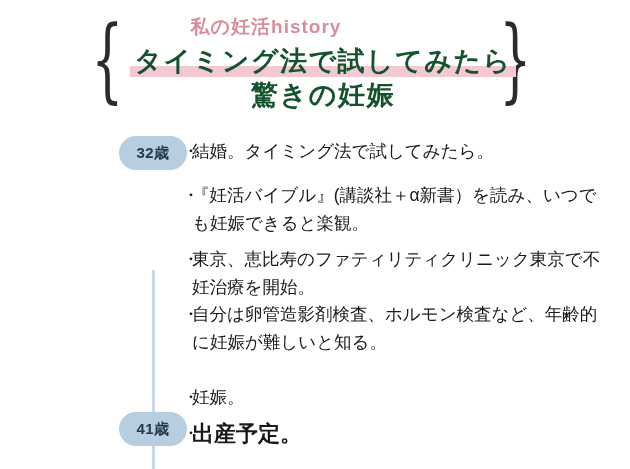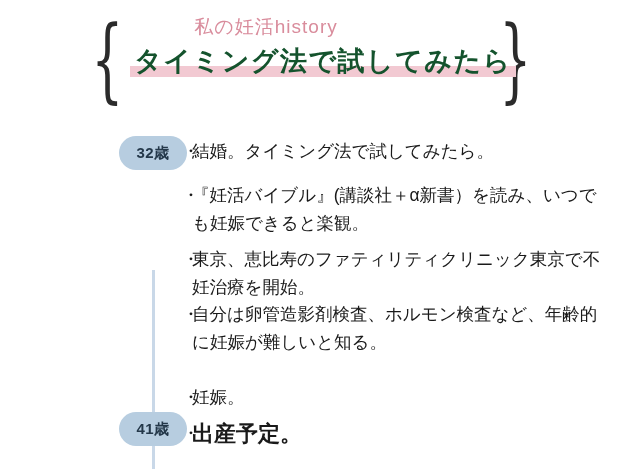--- a/index.html
+++ b/index.html
@@ -42,21 +42,21 @@
   }
   .brace-right {
     left: 486px;
   }
   .eyebrow {
     position: absolute;
     top: 14px;
     left: 0;
     width: 532px;
     font-size: 19px;
-    font-weight: normal;
+    font-weight: bold;
     letter-spacing: 1px;
     color: #d98c9c;
   }
   .title-wrap {
     position: absolute;
     top: 44px;
     left: 0;
     width: 630px;
   }
   .title-line {
@@ -146,20 +146,21 @@
 <body>
 
 <div class="page">
 
   <div class="header">
     <div class="brace brace-left">{</div>
     <div class="brace brace-right">}</div>
     <div class="eyebrow">私の妊活history</div>
     <div class="title-wrap">
       <span class="title-line title-line-1"><span class="hl">タイミング法で試してみたら</span></span>
+      <span class="title-line title-line-2">驚きの妊娠</span>
     </div>
   </div>
 
   <div class="body">
     <div class="timeline-line"></div>
 
     <div class="badge" style="top:16px">32歳</div>
     <div class="item" style="top:18px">
       <span class="bullet">・</span>
       <span class="item-text">結婚。タイミング法で試してみたら。</span>

